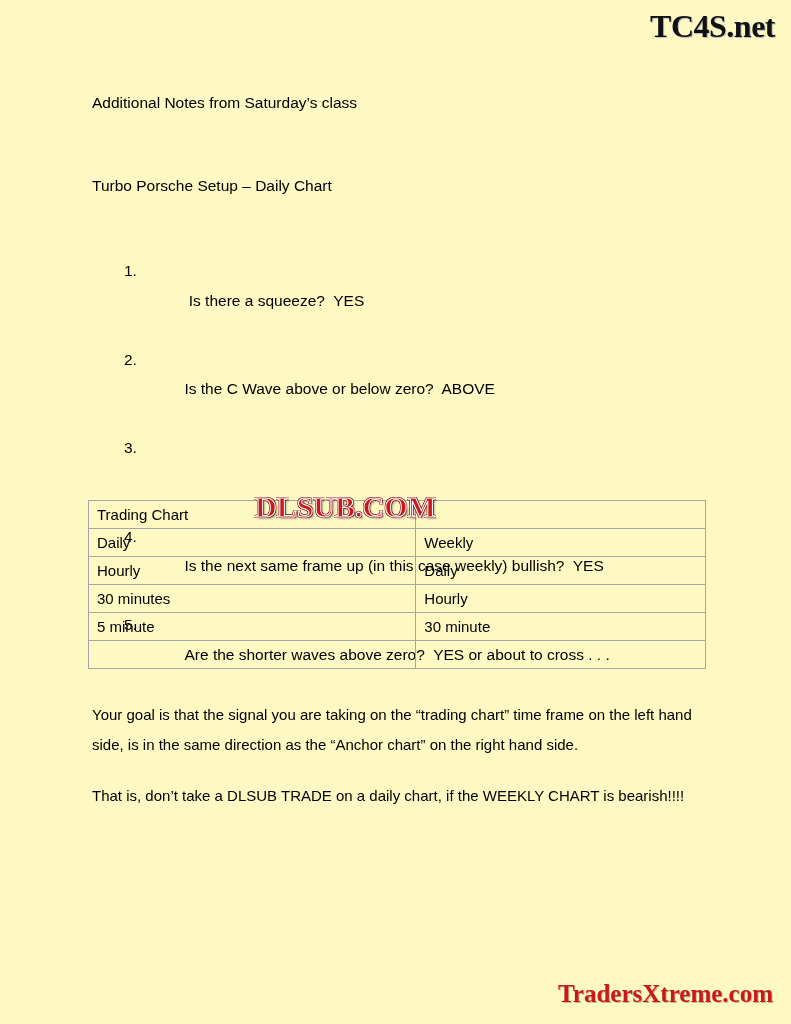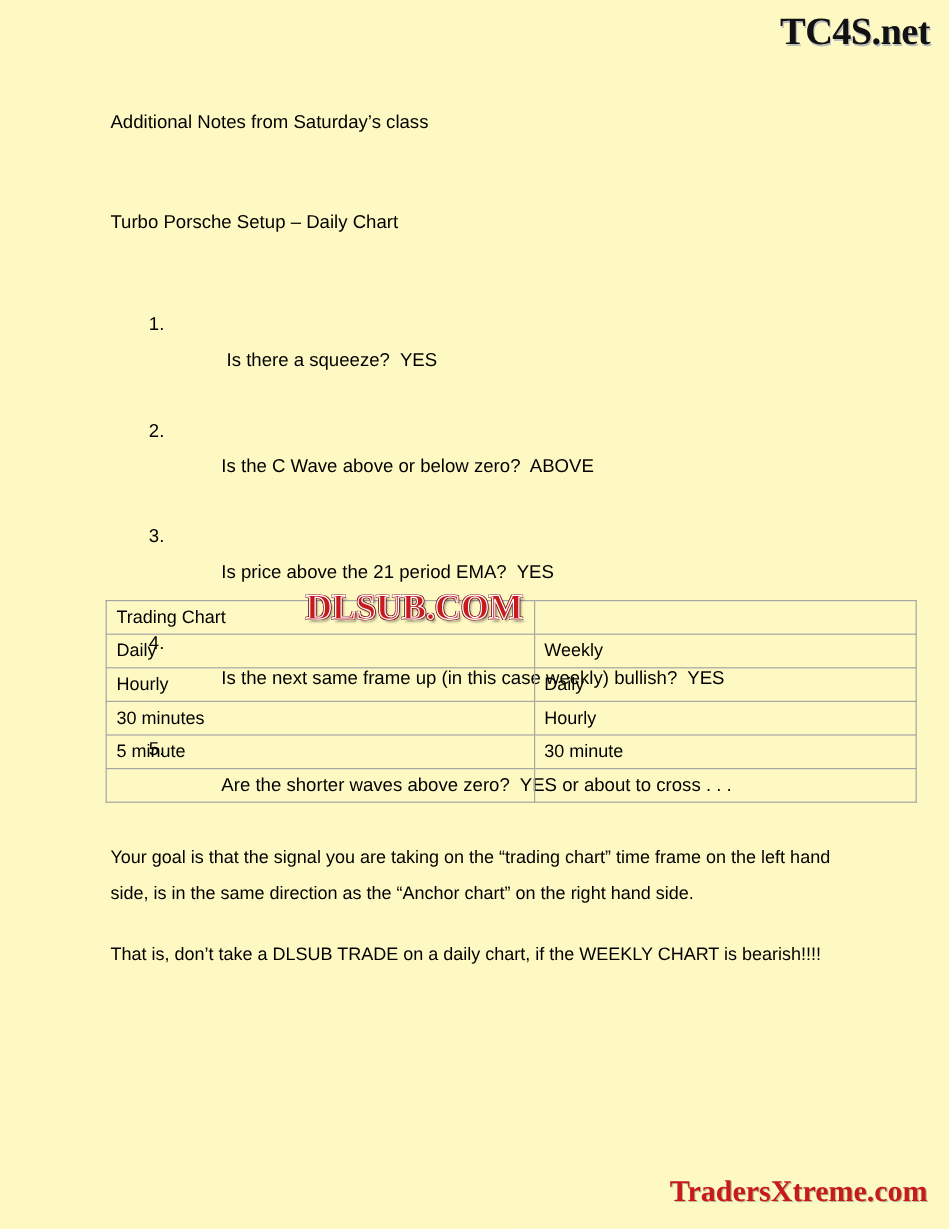--- a/index.html
+++ b/index.html
@@ -73,21 +73,21 @@
     top: 0;
     width: 20px;
     text-align: left;
   }
 
   
   .tbl-wrap {
     position: absolute;
     left: 88px;
     top: 500px;
-    width: 676px;
+    width: 618px;
   }
   table.grid {
     border-collapse: collapse;
     width: 100%;
     table-layout: fixed;
   }
   table.grid td {
     border: 1px solid #a6a6a6;
     height: 25px;
     padding: 1px 8px;
@@ -158,21 +158,21 @@
     <p class="para heading-setup">Turbo Porsche Setup – Daily Chart</p>
 
     <ol class="qlist">
       <li>
         <span class="num">1.</span><span> Is there a squeeze?  YES</span>
       </li>
       <li>
         <span class="num">2.</span><span>Is the C Wave above or below zero?  ABOVE</span>
       </li>
       <li>
-        <span class="num">3.</span><span>Is price above the 21 period EMA?  YES</span>
+        <span class="num">3.</span>
       </li>
       <li>
         <span class="num">4.</span><span>Is the next same frame up (in this case weekly) bullish?  YES</span>
       </li>
       <li>
         <span class="num">5.</span><span>Are the shorter waves above zero?  YES or about to cross . . .</span>
       </li>
     </ol>
   </div>
 

